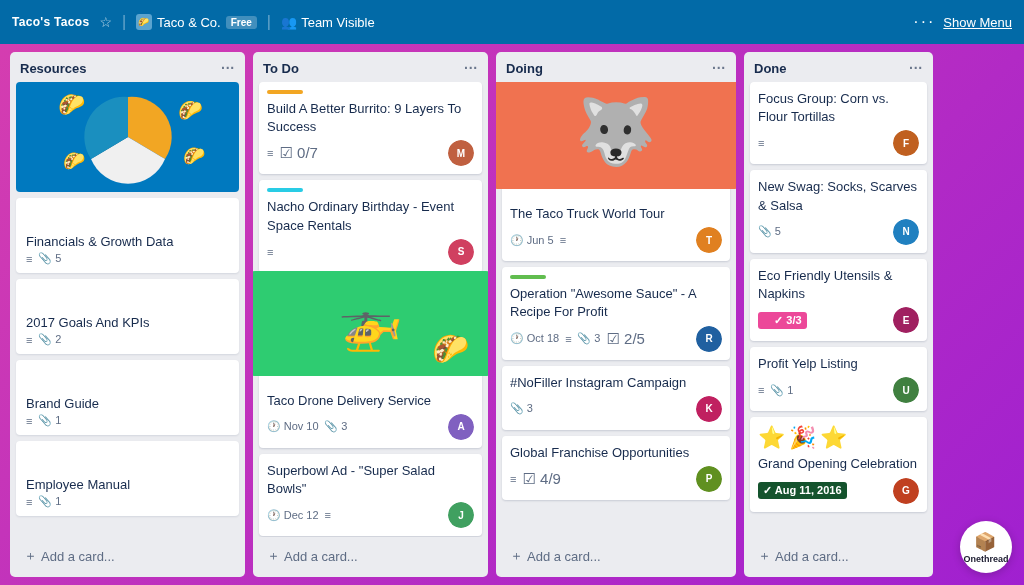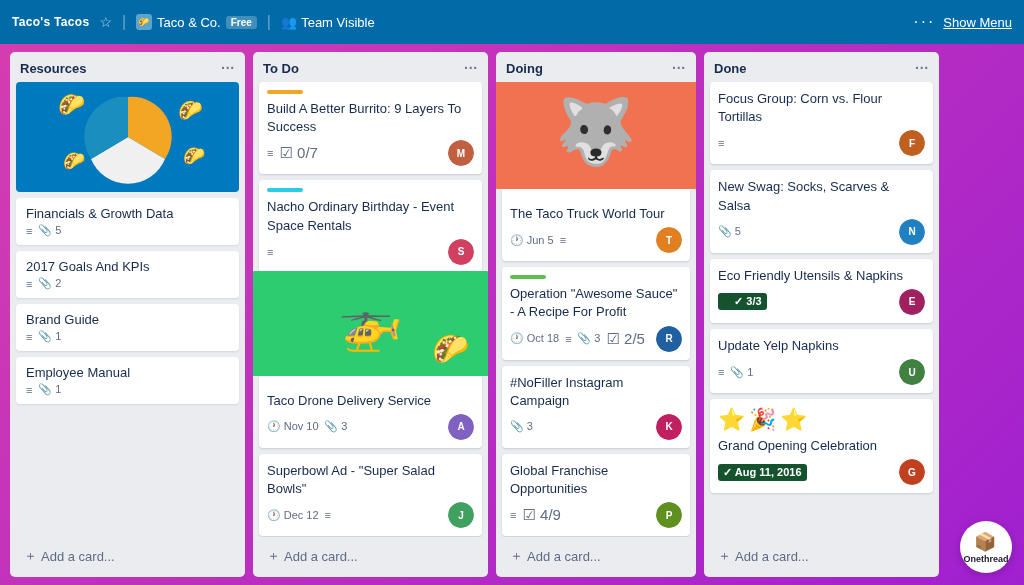--- a/index.html
+++ b/index.html
@@ -199,34 +199,34 @@
     
     .badge {
       display: inline-flex;
       align-items: center;
       gap: 3px;
       padding: 2px 5px;
       border-radius: 3px;
       font-size: 11px;
       font-weight: 600;
     }
-    .badge-green { background: #14532d; color: #fff; padding-left: 16px; }
+    .badge-green { background: #ec4899; color: #fff; padding-left: 16px; }
     .badge-date-green { background: #14532d; color: #fff; }
     
     .list-card {
       background: #fff;
       border-radius: 4px;
       padding: 8px 10px;
       box-shadow: 0 1px 2px rgba(9,30,66,0.1);
       cursor: pointer;
       display: flex;
       align-items: center;
       justify-content: space-between;
     }
-    .list-card-left { display: flex; flex-direction: column; gap: 3px; }
+    .list-card-left { display: flex; flex-direction: column; gap: 3px; margin-top: 28px; }
     .list-card-title { font-size: 13px; color: #172b4d; }
     .list-card-meta { display: flex; align-items: center; gap: 6px; }
     
     .banner-card {
       background: #0079bf;
       border-radius: 4px;
       overflow: hidden;
       height: 110px;
       display: flex;
       align-items: center;
@@ -241,24 +241,24 @@
       font-size: 13px;
       cursor: pointer;
       border-radius: 4px;
       margin: 4px 6px 6px;
       display: flex;
       align-items: center;
       gap: 4px;
     }
     
     .column-doing {
-      width: 200px;
+      width: 240px;
     }
     .column-done {
-      width: 235px;
+      width: 189px;
     }
     
     .onethread-logo {
       position: fixed;
       bottom: 12px;
       right: 12px;
       background: #fff;
       border-radius: 50%;
       width: 52px;
       height: 52px;
@@ -543,21 +543,21 @@
         <div class="card-title">Eco Friendly Utensils &amp; Napkins</div>
         <div class="card-meta">
           <span class="badge badge-green">✓ 3/3</span>
           <div class="card-avatar">
             <div class="avatar-circle" style="background:#a02060;">E</div>
           </div>
         </div>
       </div>
 
       <div class="card">
-        <div class="card-title">Update Yelp Napkins</div>
+        <div class="card-title">Profit Yelp Listing</div>
         <div class="card-meta">
           <span class="card-meta-item">≡</span>
           <span class="card-meta-item">📎 1</span>
           <div class="card-avatar">
             <div class="avatar-circle" style="background:#408040;">U</div>
           </div>
         </div>
       </div>
 
       <div class="card">

